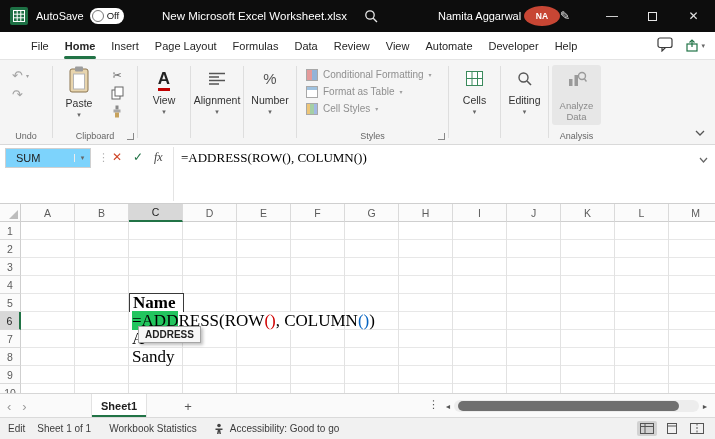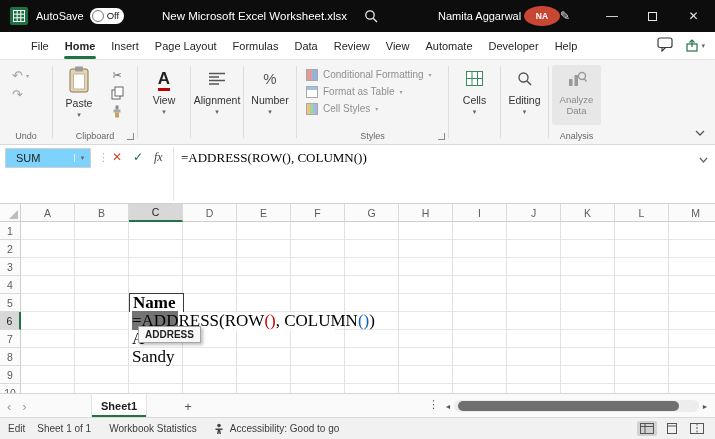--- a/index.html
+++ b/index.html
@@ -67,21 +67,21 @@
   .font-A{font-size:17px;font-weight:bold;color:#222;position:relative;line-height:20px;}
   .font-A::after{content:"";position:absolute;left:0;right:0;bottom:-2px;height:3px;background:#c00000;}
   .pct{font-size:15px;color:#555;}
   .style-item{position:absolute;left:9px;height:15px;display:flex;align-items:center;gap:5px;font-size:10px;color:#8f8f8f;white-space:nowrap;}
   .si-icon{width:12px;height:12px;border:1px solid #a8a8a8;display:inline-block;flex:0 0 12px;}
   .si-0{background:linear-gradient(90deg,#e49a9a 0 50%,#93b3d8 50% 100%);}
   .si-1{background:linear-gradient(180deg,#9fc2e0 0 34%,#fff 34%);}
   .si-2{background:linear-gradient(90deg,#edc577 0 33%,#a5cfa5 33% 66%,#a3b9e3 66%);}
   .si-chev{font-size:6px;color:#9f9f9f;}
   .analyze-btn{position:absolute;left:3px;top:5px;width:49px;height:60px;background:#e7e7e7;border-radius:3px;display:flex;flex-direction:column;align-items:center;padding-top:5px;}
-  .an-text{font-size:9.5px;color:#8a8a8a;text-align:center;line-height:11px;margin-top:7px;width:44px;}
+  .an-text{font-size:9.5px;color:#8a8a8a;text-align:center;line-height:11px;margin-top:13px;width:44px;}
   .ribbon-collapse{position:absolute;right:10px;bottom:6px;}
 
   
   .formulabar{position:absolute;top:145px;left:0;width:715px;height:59px;background:#fff;border-bottom:1px solid #cfcfcf;}
   .namebox{position:absolute;left:5px;top:3px;width:86px;height:20px;border:1px solid #d0d0d0;display:flex;align-items:center;font-size:11px;color:#222;background:#7dd3fc;}
   .namebox-text{flex:1;padding-left:10px;}
   .namebox-chev{width:16px;text-align:center;color:#666;font-size:7px;border-left:1px solid #ececec;}
   .fb-dots{position:absolute;left:98px;top:6px;color:#b0b0b0;font-size:11px;}
   .fb-cancel{position:absolute;left:112px;top:5px;color:#cf4628;font-size:12px;}
   .fb-check{position:absolute;left:133px;top:5px;color:#217346;font-size:12px;}
@@ -99,21 +99,21 @@
   .ch.sel{background:#d8d8d8;color:#1e1e1e;border-bottom:2px solid #217346;}
   .rowheads{position:absolute;left:0;top:18px;width:21px;bottom:0;overflow:hidden;}
   .rh{height:18px;border-right:1px solid #cfcfcf;border-bottom:1px solid #dadada;background:#fbfbfb;display:flex;align-items:center;justify-content:center;font-size:10.5px;color:#5c5c5c;}
   .rh.sel{background:#d8d8d8;color:#1e1e1e;border-right:2px solid #217346;}
   .cellsarea{position:absolute;left:21px;top:18px;right:0;bottom:0;
     background-image:repeating-linear-gradient(to right,transparent 0 53px,#e2e2e2 53px 54px),
                      repeating-linear-gradient(to bottom,transparent 0 17px,#e7e7e7 17px 18px);}
   .cellfont{font-family:"Liberation Serif",serif;font-size:17px;color:#000;}
   .name-cell{position:absolute;left:129px;top:89px;width:55px;height:20px;border:1px solid #3a3a3a;background:#fff;font-weight:700;line-height:18px;padding-left:3px;}
   .edit-cell{position:absolute;left:129px;top:108px;width:206px;height:18px;background:#fff;line-height:18px;padding-left:3px;white-space:nowrap;}
-  .seg-sel{background:#737373;}
+  .seg-sel{background:#22c55e;}
   .partial-cell{position:absolute;left:132px;top:126px;height:18px;line-height:18px;z-index:1;}
   .sandy-cell{position:absolute;left:132px;top:144px;height:18px;line-height:18px;}
   .func-tip{position:absolute;left:138px;top:122px;height:17px;background:#f7f7f7;border:1px solid #a6a6a6;box-shadow:2px 2px 3px rgba(0,0,0,.25);font-size:10px;color:#222;display:flex;align-items:center;padding:0 6px;white-space:nowrap;z-index:5;}
   .func-tip .fn{font-weight:700;}
 
   
   .sheetbar{position:absolute;top:393px;left:0;width:715px;height:24px;background:#fafafa;border-top:1px solid #d6d6d6;}
   .sheetnav{position:absolute;left:7px;top:0;height:24px;display:flex;align-items:center;gap:11px;color:#9a9a9a;font-size:13px;}
   .sheettab{position:absolute;left:91px;top:0;height:23px;width:56px;background:#fff;border-left:1px solid #e2e2e2;border-right:1px solid #e2e2e2;display:flex;align-items:center;justify-content:center;font-size:11px;font-weight:700;color:#1e1e1e;}
   .sheettab::after{content:"";position:absolute;left:0;right:0;bottom:0;height:2px;background:#217346;}

